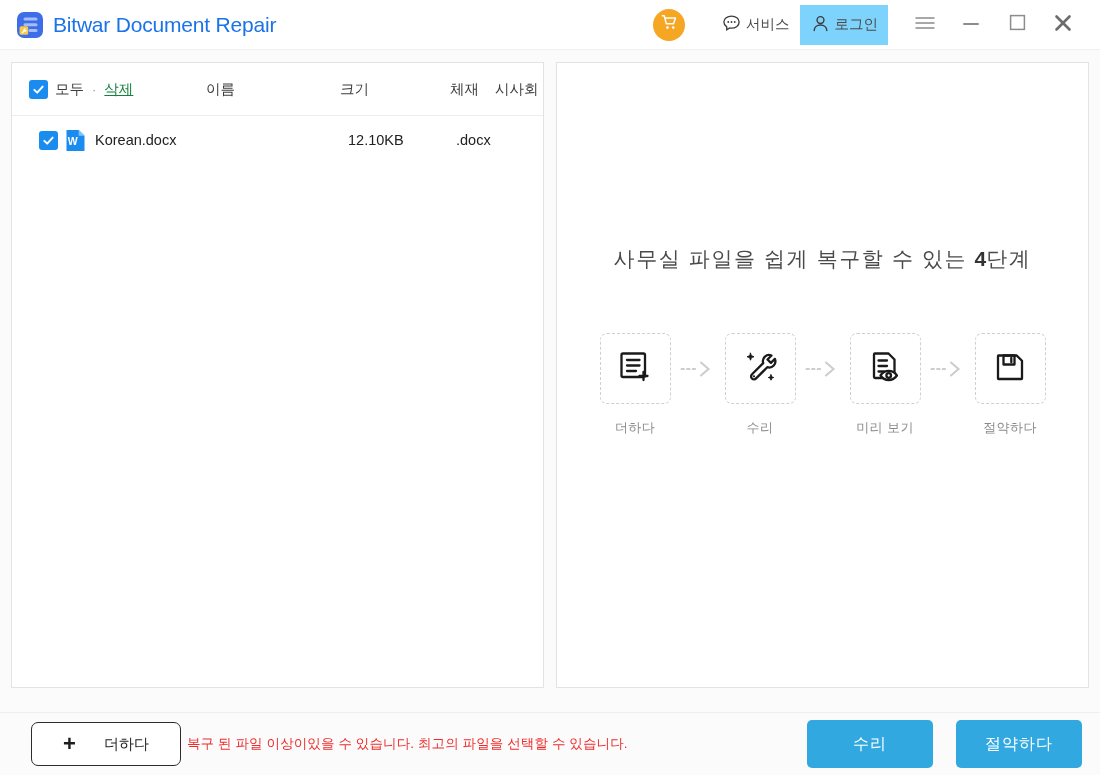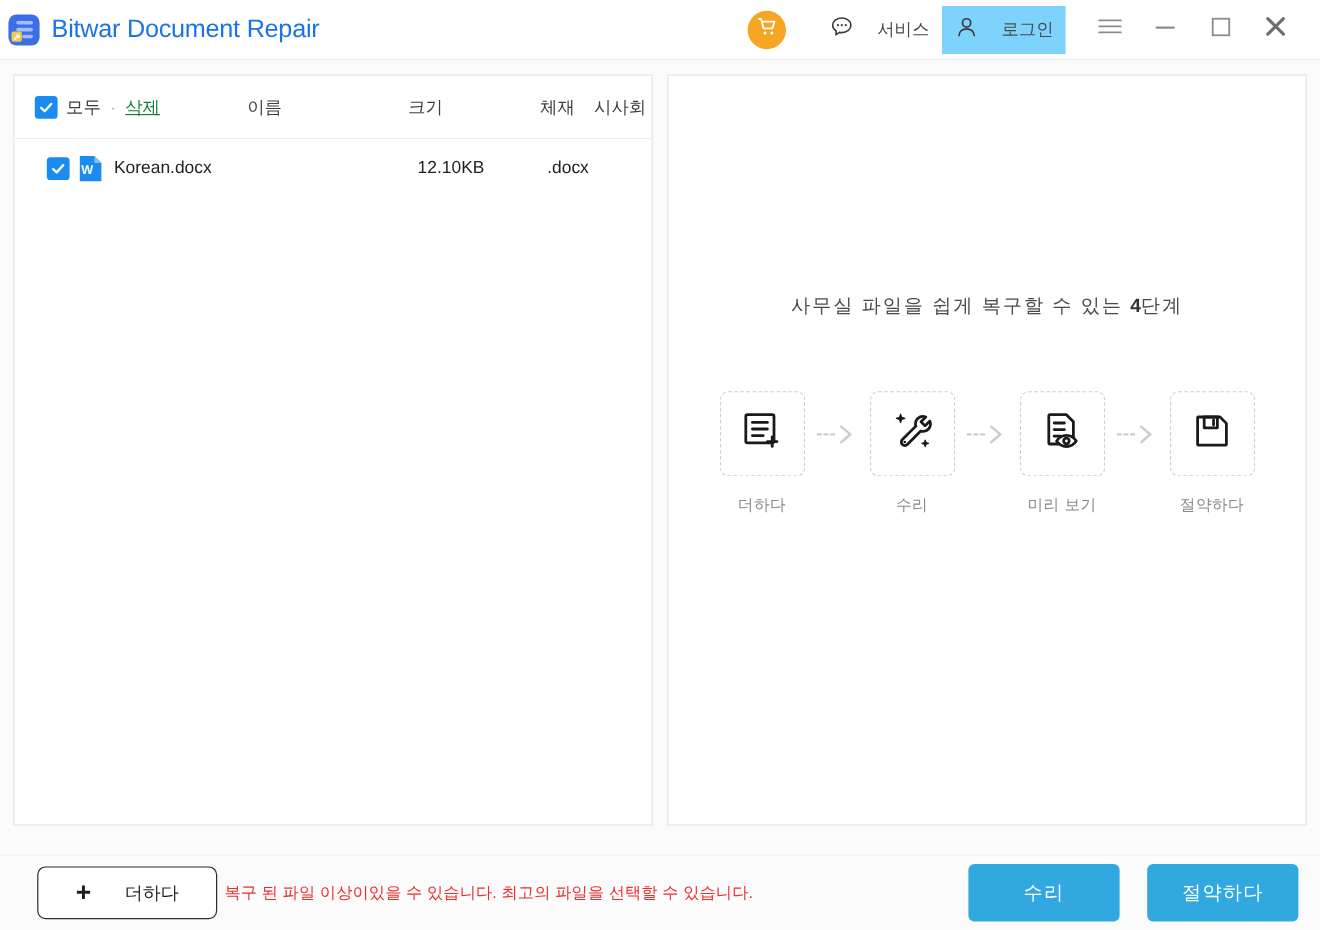--- a/index.html
+++ b/index.html
@@ -27,21 +27,21 @@
     background: #ffffff;
     display: flex;
     align-items: center;
     flex: 0 0 50px;
     border-bottom: 1px solid #efefef;
     position: relative;
   }
   .brand {
     display: flex;
     align-items: center;
-    padding-left: 6px;
+    padding-left: 16px;
     gap: 9px;
   }
   .logo-icon { width: 28px; height: 28px; display: block; }
   .brand-title {
     font-size: 21px;
     color: #1a73e8;
     letter-spacing: -0.2px;
     white-space: nowrap;
   }
 
@@ -61,21 +61,21 @@
     align-items: center;
     gap: 3px;
     height: 40px;
     padding: 0 10px;
     cursor: pointer;
     color: #4a4a4a;
     font-size: 14.5px;
     white-space: nowrap;
   }
   .tb-item.hovered { background: #7dd3fc; }
-  .tb-label { margin-left: 16px; }
+  .tb-label { margin-left: 1px; }
 
   .win-ctrls { display: flex; align-items: center; margin-left: 14px; padding-right: 14px; }
   .win-btn {
     width: 46px; height: 40px;
     display: flex; align-items: center; justify-content: center;
     cursor: pointer;
   }
 
   
   .content {
@@ -164,21 +164,21 @@
     flex: 1 1 auto;
     display: flex;
     flex-direction: column;
     align-items: center;
     justify-content: flex-start;
     padding-top: 182px;
     min-height: 0;
   }
 
   .steps-title {
-    font-size: 16px;
+    font-size: 21px;
     color: #4a4a4a;
     letter-spacing: 1.6px;
     white-space: nowrap;
   }
   .steps-title .num { font-weight: bold; color: #333; letter-spacing: 0; }
 
   .steps-row {
     display: flex;
     align-items: flex-start;
     margin-top: 60px;

